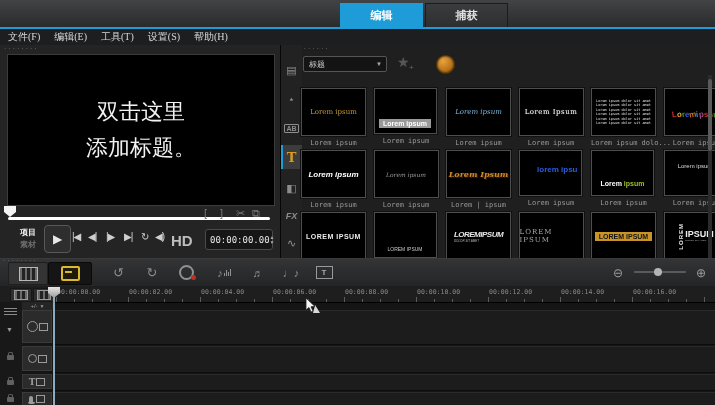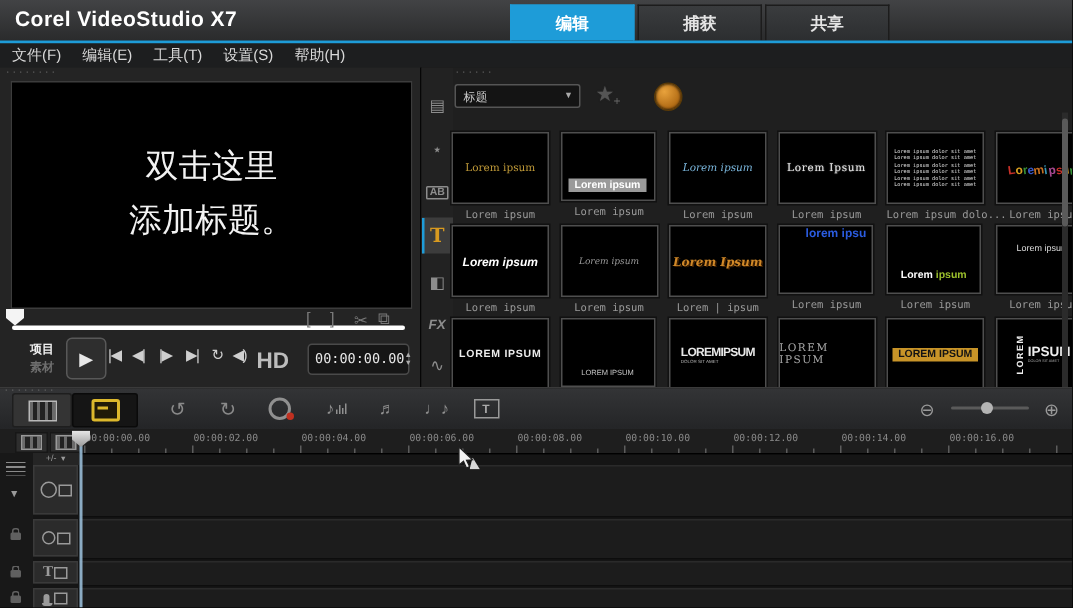--- a/index.html
+++ b/index.html
@@ -10,21 +10,21 @@
   #titlebar{left:0;top:0;width:715px;height:27px;background:linear-gradient(#424345,#2a2b2c);}
   #app-title{left:10px;top:4px;font-size:14px;font-weight:bold;color:#fff;letter-spacing:.3px;}
   #tab-row{left:340px;top:3px;height:24px;display:flex;gap:2px;}
   .tab{width:83px;height:24px;display:flex;align-items:center;justify-content:center;
        font-size:11px;font-weight:bold;color:#e4e4e4;background:linear-gradient(#3a3c3e,#2c2e30);
        border:1px solid #1c1c1c;border-bottom:none;box-sizing:border-box;}
   .tab.active{background:#1e9cd8;color:#fff;border-color:#1e9cd8;}
   #accent-line{left:0;top:27px;width:715px;height:2px;background:#1e9cd8;}
   
   #menu-bar{left:0;top:29px;width:715px;height:16px;background:#1d1e1f;display:flex;align-items:center;padding-left:8px;box-sizing:border-box;gap:14px;}
-  .menu-item{font-size:10px;color:#d8d8d8;cursor:default;}
+  .menu-item{font-size:10px;color:#d8d8d8;cursor:default;font-family:Liberation Serif, serif;}
   
   #preview-panel{left:0;top:45px;width:281px;height:213px;background:#242424;border-right:1px solid #060606;box-sizing:border-box;}
   #library-panel{left:281px;top:45px;width:434px;height:213px;background:#1f1f1f;overflow:hidden;}
   .grip{font-size:7px;letter-spacing:2px;color:#6a6a6a;line-height:5px;}
   
   #video-area{left:7px;top:9px;width:266px;height:150px;background:#000;border:1px solid #3c3c3c;
               display:flex;flex-direction:column;align-items:center;justify-content:center;}
   .vline{font-family:"DejaVu Serif","Liberation Serif",serif;font-size:22px;line-height:36px;color:#f2f2f2;}
   
   #scrub-marker{left:4px;top:161px;width:12px;height:11px;background:#f4f4f4;
@@ -58,37 +58,37 @@
   #fav-plus{left:128px;top:18px;font-size:8px;color:#666;}
   #browse-icon{left:155px;top:10px;width:17px;height:17px;border-radius:50%;
                background:radial-gradient(circle at 35% 30%,#e8a23c,#b06a14 70%,#7a4808);
                border:1px solid #5a3a08;box-shadow:inset 0 0 2px #000;}
   
   .lib-item{position:absolute;width:65px;}
   .thumb{width:63px;height:46px;background:#000;border:1px solid #4e4e4e;box-shadow:0 0 0 1px #111;
          display:flex;align-items:center;justify-content:center;overflow:hidden;position:relative;}
   .lib-label{margin-top:3px;font-family:"DejaVu Sans Mono",monospace;font-size:7px;color:#9a9a9a;text-align:center;white-space:nowrap;}
   .pos-bottom{align-items:flex-end;padding-bottom:5px;box-sizing:border-box;}
-  .pos-bottom-right{align-items:flex-start;justify-content:flex-end;padding:0 3px 7px 0;box-sizing:border-box;}
+  .pos-bottom-right{align-items:center;justify-content:flex-end;padding:0 3px 7px 0;box-sizing:border-box;}
   .pos-top{align-items:flex-start;padding-top:12px;box-sizing:border-box;}
   .st-gold-serif{color:#c09a38;font:7px "DejaVu Serif",serif;}
   .st-banner{background:#9a9a9a;color:#fff;font-size:7px;font-weight:bold;width:52px;text-align:center;padding:1px 0;}
   .st-blue-italic{color:#7ab6dc;font:italic 7px "DejaVu Serif",serif;}
   .st-white-outline{color:#e6e6e6;font:7px "DejaVu Serif",serif;letter-spacing:.5px;text-shadow:0 0 1px #888;}
   .st-paragraph{font-size:3.5px;line-height:4.5px;color:#e0e0e0;text-align:center;font-family:"DejaVu Sans Mono",monospace;}
   .st-rainbow span{display:inline-block;font-size:8px;font-weight:bold;transform:rotate(-8deg);}
   .st-bold-italic{color:#fff;font:italic bold 8px "Liberation Sans",sans-serif;}
   .st-gray-italic{color:#9a9a9a;font:italic 6px "DejaVu Serif",serif;}
   .st-orange-script{color:#d08828;font:italic bold 8px "DejaVu Serif",serif;text-shadow:1px 1px 0 #402000;}
   .st-blue-bottom{color:#2b5ce0;font-size:8px;font-weight:bold;}
   .st-two-tone b{color:#fff;font-size:7px;} .st-two-tone i{color:#9cc02c;font-style:normal;font-size:7px;font-weight:bold;}
   .st-small-white{color:#ddd;font-size:6px;}
   .st-caps-white{color:#ececec;font-size:7px;font-weight:bold;letter-spacing:.5px;}
   .st-caps-small-bottom{color:#c8c8c8;font-size:5px;}
-  .st-caps-tagline{color:#e8e8e8;}
+  .st-caps-tagline{color:#e8e8e8;font-style:italic;}
   .st-caps-tagline .main{font-size:8px;font-weight:bold;letter-spacing:-.5px;display:block;}
   .st-caps-tagline .sub{font-size:3px;color:#bbb;display:block;}
   .st-caps-gray{color:#a8a8a8;font:7px "DejaVu Serif",serif;letter-spacing:1px;}
   .st-gold-bar{background:#c89428;color:#141414;font-size:7px;font-weight:bold;padding:1px 4px;}
   .st-vertical{display:flex;align-items:center;gap:1px;color:#eee;}
   .st-vertical .rot{writing-mode:vertical-rl;transform:rotate(180deg);font-size:6px;font-weight:bold;letter-spacing:1px;}
   .st-vertical .big{font-size:9px;font-weight:bold;display:block;}
   .st-vertical .sub{font-size:2.5px;color:#aaa;display:block;}
   #lib-scrollbar{left:427px;top:30px;width:4px;height:183px;background:#2b2b2b;}
   #lib-scroll-thumb{left:0;top:4px;width:4px;height:72px;background:#5a5a5a;border-radius:2px;position:absolute;}
@@ -149,25 +149,23 @@
   #tooltip-pointer{left:313px;top:46px;width:7px;height:8px;background:#d8d8d8;
                    clip-path:polygon(30% 0,100% 100%,0 100%);}
   #mouse-cursor{left:305px;top:39px;}
 </style>
 </head>
 <body>
 
 <div id="stage">
 
   <div class="abs" id="titlebar"></div>
-  <div class="abs" id="app-title">Corel VideoStudio X7</div>
   <div class="abs" id="tab-row">
       <div class="tab active">编辑</div>
       <div class="tab">捕获</div>
-      <div class="tab">共享</div>
     </div>
   <div class="abs" id="accent-line"></div>
 
   <div class="abs" id="menu-bar">
       <span class="menu-item">文件(F)</span>
       <span class="menu-item">编辑(E)</span>
       <span class="menu-item">工具(T)</span>
       <span class="menu-item">设置(S)</span>
       <span class="menu-item">帮助(H)</span>
     </div>

